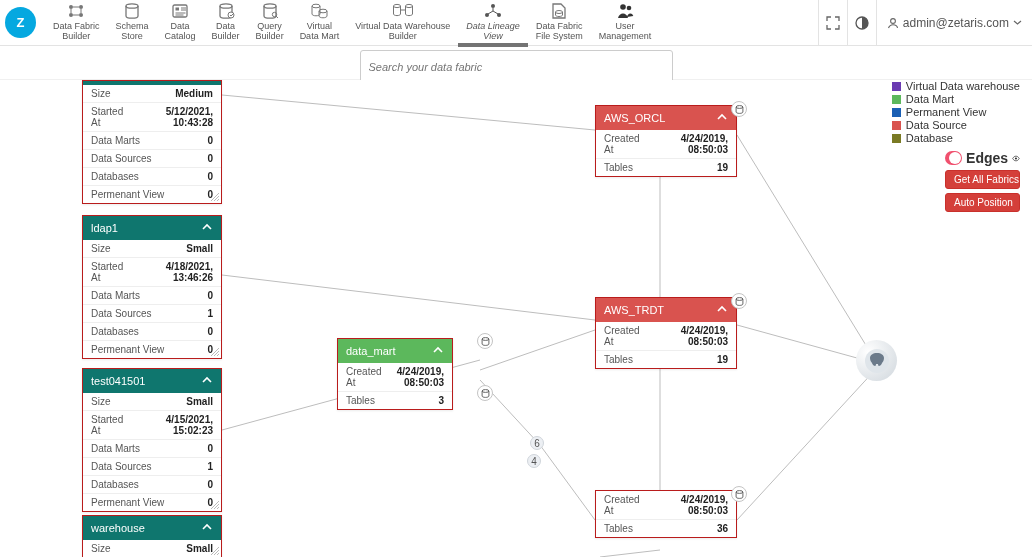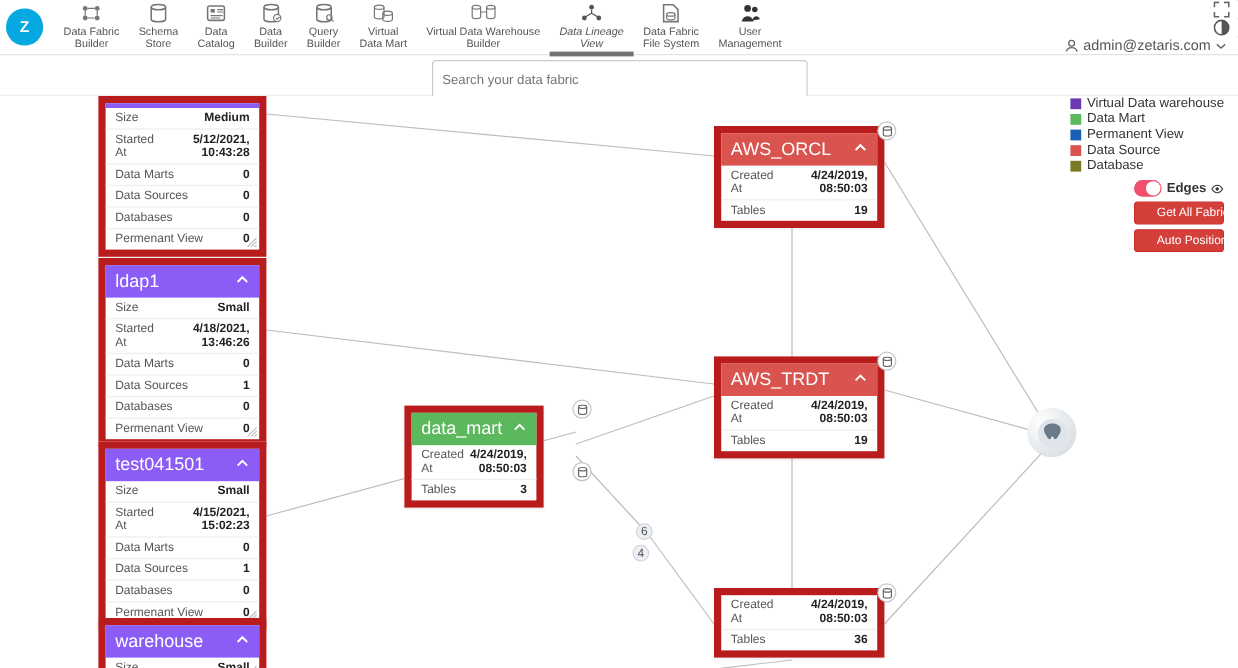--- a/index.html
+++ b/index.html
@@ -5,49 +5,49 @@
 * { box-sizing: border-box; margin: 0; padding: 0; font-family: -apple-system, Helvetica, Arial, sans-serif; }
 body { width: 1032px; height: 557px; background: #fff; overflow: hidden; position: relative; font-size: 11px; color: #333; }
 
 
 .topbar { display: flex; align-items: center; border-bottom: 1px solid #e3e3e3; height: 46px; }
 .logo { width: 31px; height: 31px; border-radius: 50%; background: #05a8e0; margin: 0 9px 0 5px; display: flex; align-items: center; justify-content: center; color: #fff; font-weight: 700; font-size: 13px; }
 .nav-items { display: flex; }
 .nav-item { text-align: center; font-size: 9px; line-height: 1.15; color: #555; padding: 3px 8px 2px; cursor: pointer; }
 .nav-item .ico { height: 20px; display:flex;align-items:center;justify-content:center; }
 .nav-item.active { border-bottom: 4px solid #737373; font-style: italic; }
-.top-right { margin-left: auto; display: flex; height: 100%; align-items: flex-end; flex-direction: column; }
+.top-right { margin-left: auto; display: flex; height: 100%; align-items: center; }
 .top-sep { width: 1px; height: 100%; background: #e3e3e3; }
 .top-btn { width: 28px; height: 28px; display:flex;align-items:center;justify-content:center; color:#555; cursor:pointer; }
 .user-box { padding: 0 10px; display:flex; align-items:center; gap:4px; color:#555; font-size: 12px; cursor:pointer; }
 
 
 .searchwrap { height: 34px; display:flex; align-items:flex-start; justify-content:center; padding-top: 4px; border-bottom: 1px solid #f0f0f0; }
-.search { width: 313px; height: 24px; border:1px solid #ccc; border-radius:3px; padding: 16px 8px; font-size: 11px; color:#777; outline:none; }
+.search { width: 313px; height: 24px; border:1px solid #ccc; border-radius:3px; padding: 16px 8px; font-size: 11px; color:#777; outline:none;font-style:italic; }
 
 
 .canvas { position: absolute; left:0; top:80px; right:0; bottom:0; background:#fff; }
 svg.wires { position:absolute; left:0; top:0; width:100%; height:100%; pointer-events:none; }
 
 
 .legend { position:absolute; right: 12px; top: 0px; font-size: 11px; color:#333; }
 .legend-row { display:flex; align-items:center; gap:5px; margin-bottom:1px; }
 .lg { width:9px; height:9px; }
 
 
 .controls { position:absolute; right:12px; top:70px; width: 75px; }
-.edges { display:flex; align-items:center; justify-content:flex-end; gap:4px; font-size:11px; font-weight:600; margin-bottom:4px;}
+.edges { display:flex; align-items:center; justify-content:flex-end; gap:4px; font-size:14px; font-weight:600; margin-bottom:4px;}
 .switch { width:26px; height:14px; border-radius:8px; background:#f0506e; position:relative; }
 .switch::after { content:""; position:absolute; right:1px; top:1px; width:12px;height:12px;border-radius:50%;background:#fff; }
-.ctl-btn { background:#d43f3a; color:#fff; border:1px solid #c9302c; border-radius:3px; font-size:10px; padding:3px 18px; margin-bottom:4px; cursor:pointer; text-align:center; white-space:nowrap; }
-
-
-.node { position:absolute; width:140px; background:#fff; border:6px solid #b91c1c; box-shadow: 0 1px 2px rgba(0,0,0,0.08); }
-.node .hdr { display:flex; align-items:center; justify-content:space-between; padding:5px 8px; color:#fff; font-size:15px;text-align:center; }
-.node .hdr.purple{ background:#8b5cf6; }
+.ctl-btn { background:#d43f3a; color:#fff; border:1px solid #c9302c; border-radius:3px; font-size:10px; padding:3px 8px; margin-bottom:4px; cursor:pointer; text-align:center; white-space:nowrap; }
+
+
+.node { position:absolute; width:140px; background:#fff; border:1px solid #b91c1c; box-shadow: 0 1px 2px rgba(0,0,0,0.08); }
+.node .hdr { display:flex; align-items:center; justify-content:space-between; padding:5px 8px; color:#fff; font-size:11px;text-align:center; }
+.node .hdr.purple{ background:#0f766e; }
 .node .hdr.red{ background:#d9534f; }
 .node .hdr.green{ background:#5cb85c; }
 .node .rows { padding: 0; }
 .node .r { display:flex; justify-content:space-between; padding:3px 8px; font-size:10px; border-top:1px solid #eee; }
 .node .r:first-child { border-top:none; }
 .node .r .k { color:#555; }
 .node .r .v { font-weight:700; color:#222;text-align:right; }
 .rs { position:absolute; right:2px; bottom:2px; width:8px;height:8px; }
 .rs svg{display:block;}
 .chev { cursor:pointer; color:#fff; }

